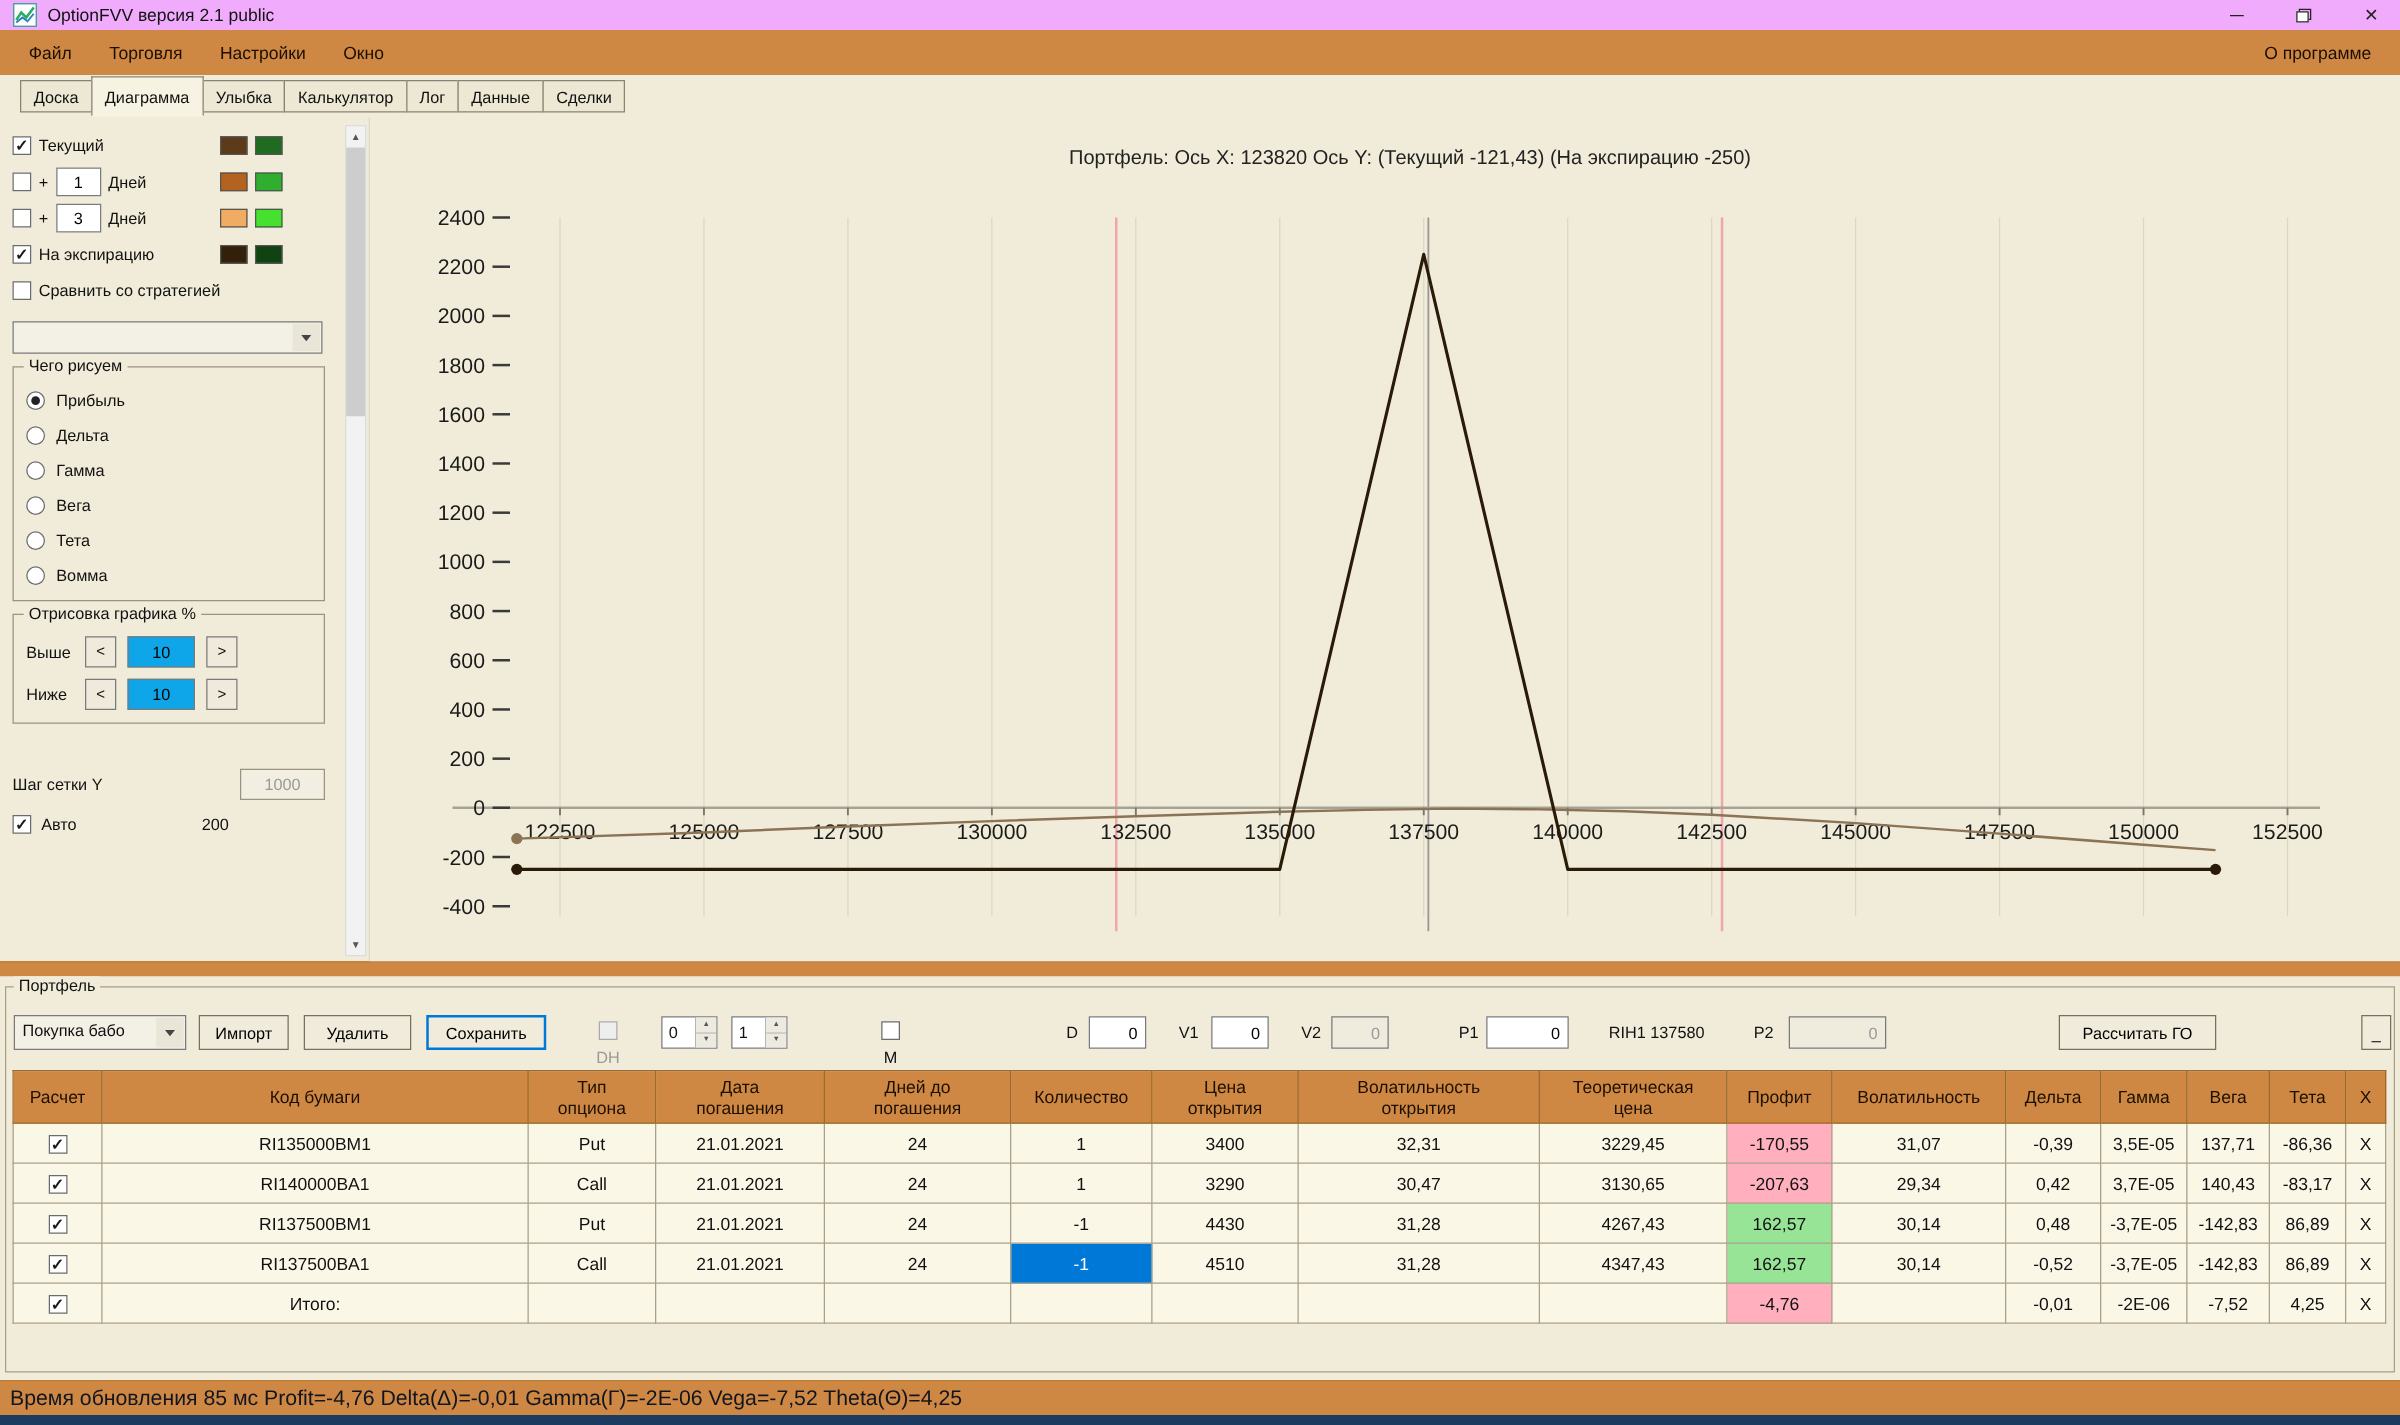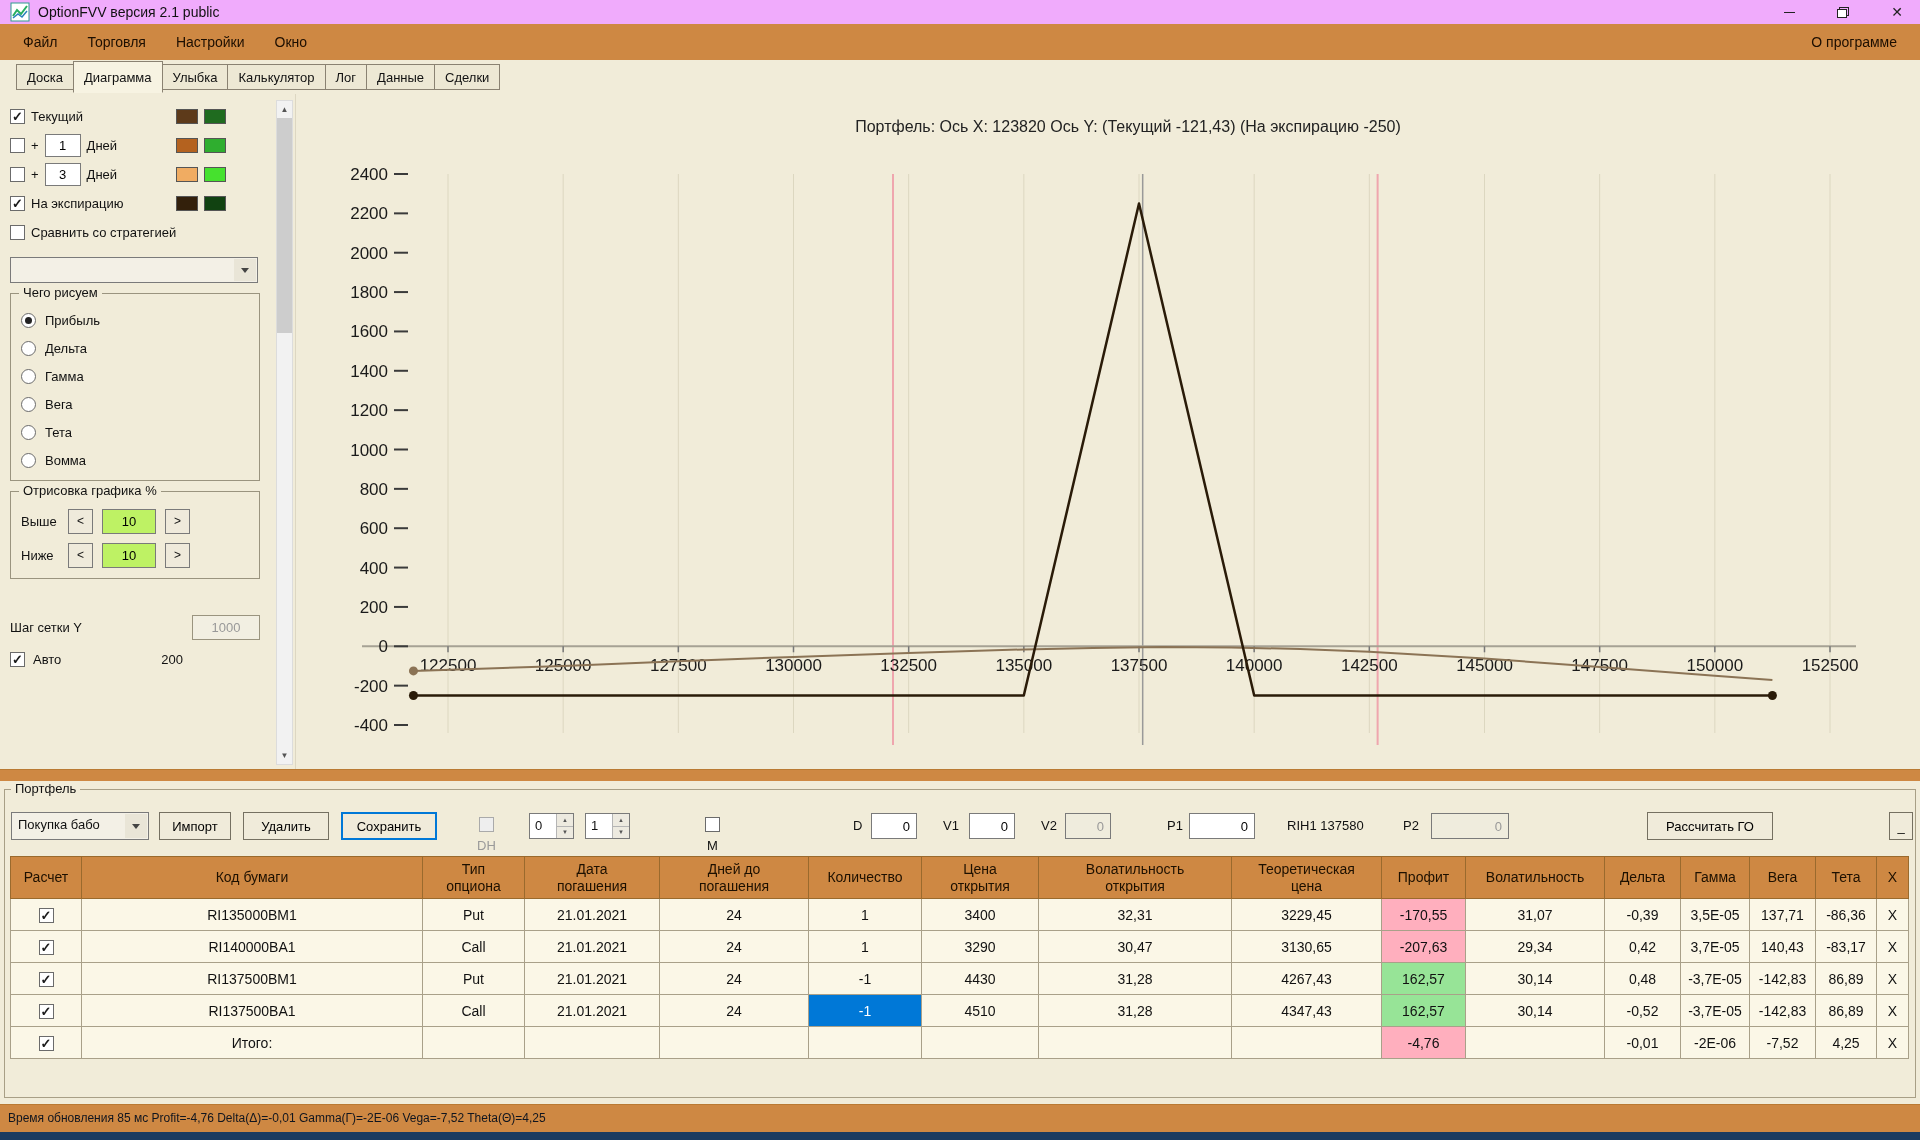--- a/index.html
+++ b/index.html
@@ -44,21 +44,21 @@
   .tri-down{width:0;height:0;border-left:4px solid transparent;border-right:4px solid transparent;border-top:5px solid #444;}
   .sb-combo{margin:10px 0 10px 0;}
   .group{border:1px solid #9a947f;margin-top:10px;position:relative;padding:12px 8px 6px 10px;width:250px;}
   .group-title{position:absolute;top:-9px;left:8px;background:var(--cream);padding:0 4px;font-size:13px;}
   .radio-row{display:flex;align-items:center;gap:9px;height:28px;}
   .rb{width:15px;height:15px;border-radius:50%;border:1px solid #6b6b6b;background:#fff;position:relative;flex:none;}
   .rb.sel::after{content:"";position:absolute;inset:3px;border-radius:50%;background:#222;}
   .spin-row{display:flex;align-items:center;gap:9px;height:34px;}
   .spin-row .rl{width:38px;}
   .mini-btn{width:25px;height:25px;border:1px solid #7a7a7a;background:#EFEADB;display:flex;align-items:center;justify-content:center;font-size:12px;}
-  .spin-row .val{width:54px;height:25px;border:1px solid #7a7a7a;background:#bef264;text-align:center;font:inherit;}
+  .spin-row .val{width:54px;height:25px;border:1px solid #7a7a7a;background:#0ea5e9;text-align:center;font:inherit;}
   .gs-row{display:flex;align-items:center;margin-top:36px;justify-content:space-between;width:250px;}
   .input-gray{width:68px;height:25px;border:1px solid #9a947f;background:#F2EFE2;color:#999;text-align:center;font:inherit;}
   .auto-row{display:flex;align-items:center;gap:8px;margin-top:12px;}
   .auto-200{margin-left:92px;}
   .vscroll{position:absolute;top:6px;right:2px;bottom:4px;width:17px;background:#F2F2F2;border:1px solid #DCDCDC;}
   .vs-btn{height:17px;display:flex;align-items:center;justify-content:center;font-size:8px;color:#555;}
   .vs-btn.down{position:absolute;bottom:0;left:0;right:0;}
   .vs-thumb{position:absolute;top:17px;left:0;right:0;height:215px;background:#CDCDCD;}
 
   
@@ -92,21 +92,21 @@
   .ptable-wrap{position:absolute;left:5px;top:66px;}
   table{border-collapse:collapse;table-layout:fixed;width:1898px;font-size:14px;}
   th{background:var(--orange);border:1px solid #9A6A2D;font-weight:normal;height:42px;white-space:pre-line;line-height:1.2;padding:2px;color:#1d1000;}
   td{background:#FBF7E7;border:1px solid #a9a089;height:32px;text-align:center;padding:0 4px;color:#111;}
   td.profit-neg{background:var(--pink,#FFB0C0);}
   td.profit-pos{background:var(--green,#97E497);}
   td.qty-sel{background:var(--blue,#0078D7);color:#fff;}
   td.x-cell{padding:0;cursor:pointer;}
 
   
-  .statusbar{height:28px;background:var(--orange);line-height:27px;padding-left:8px;font-size:12px;color:#10151f;border-top:1px solid #BA7A33;flex:none;}
+  .statusbar{height:28px;background:var(--orange);line-height:27px;padding-left:8px;font-size:17px;color:#10151f;border-top:1px solid #BA7A33;flex:none;}
   .bottombar{height:8px;background:var(--navy,#1B3B60);flex:none;}
 </style>
 </head>
 <body>
 
 <div class="titlebar">
   <span style="display:inline-flex;">
     <svg width="20" height="20" viewBox="0 0 20 20">
       <rect x="1" y="1" width="18" height="18" fill="#ffffff" stroke="#2E9B8F"></rect>
       <polyline points="3,14 7,8 11,12 17,4" stroke="#27AE60" stroke-width="2" fill="none"></polyline>

